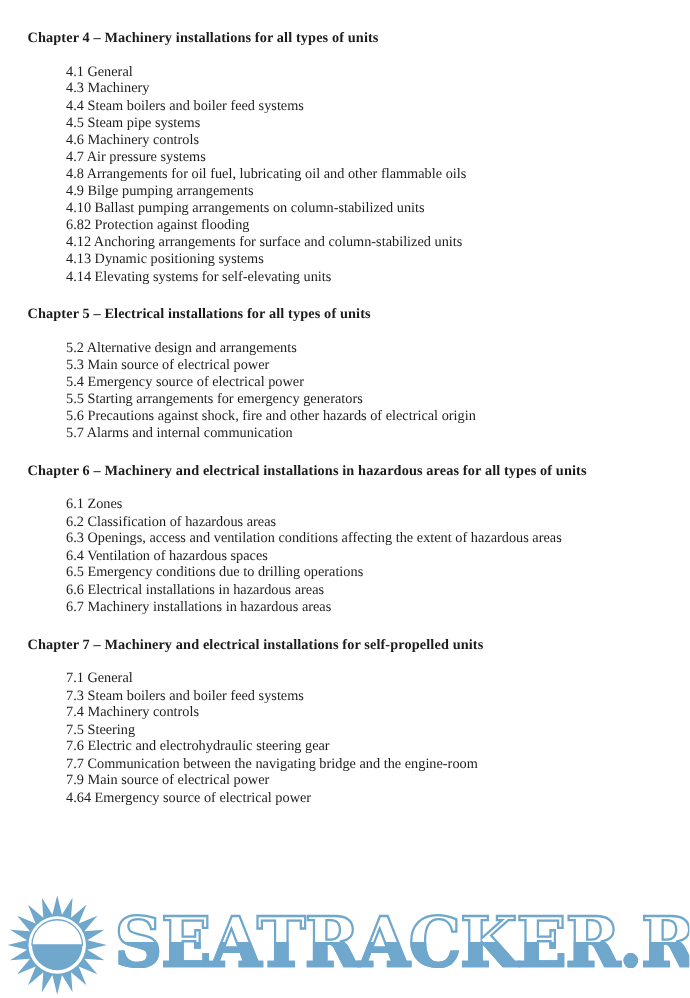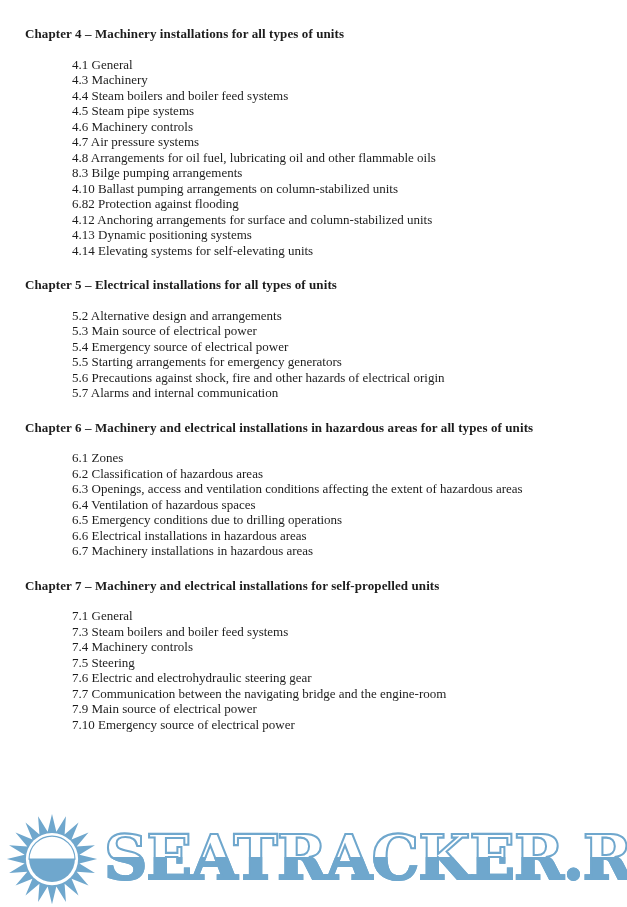--- a/index.html
+++ b/index.html
@@ -23,21 +23,21 @@
   .chapter { margin: 0 0 19px 0; }
   .chapter-title {
     font-size: 13px;
     line-height: 15.5px;
     font-weight: bold;
     margin: 0 0 15px 0;
     letter-spacing: 0.1px;
   }
   .section-list {
     list-style: none;
-    margin: 12px;
+    margin: 0;
     padding: 0 0 0 35px;
   }
   .section-item {
     font-size: 13px;
     line-height: 15.5px;
     white-space: nowrap;
   }
   .watermark {
     position: absolute;
     left: 0;
@@ -77,21 +77,21 @@
       <section class="chapter">
         <h2 class="chapter-title">Chapter 4 – Machinery installations for all types of units</h2>
         <ul class="section-list">
           <li class="section-item">4.1 General</li>
           <li class="section-item">4.3 Machinery</li>
           <li class="section-item">4.4 Steam boilers and boiler feed systems</li>
           <li class="section-item">4.5 Steam pipe systems</li>
           <li class="section-item">4.6 Machinery controls</li>
           <li class="section-item">4.7 Air pressure systems</li>
           <li class="section-item">4.8 Arrangements for oil fuel, lubricating oil and other flammable oils</li>
-          <li class="section-item">8.3 Bilge pumping arrangements</li>
+          <li class="section-item">4.9 Bilge pumping arrangements</li>
           <li class="section-item">4.10 Ballast pumping arrangements on column-stabilized units</li>
           <li class="section-item">6.82 Protection against flooding</li>
           <li class="section-item">4.12 Anchoring arrangements for surface and column-stabilized units</li>
           <li class="section-item">4.13 Dynamic positioning systems</li>
           <li class="section-item">4.14 Elevating systems for self-elevating units</li>
         </ul>
       </section>
       <section class="chapter">
         <h2 class="chapter-title">Chapter 5 – Electrical installations for all types of units</h2>
         <ul class="section-list">
@@ -118,21 +118,21 @@
       <section class="chapter">
         <h2 class="chapter-title">Chapter 7 – Machinery and electrical installations for self-propelled units</h2>
         <ul class="section-list">
           <li class="section-item">7.1 General</li>
           <li class="section-item">7.3 Steam boilers and boiler feed systems</li>
           <li class="section-item">7.4 Machinery controls</li>
           <li class="section-item">7.5 Steering</li>
           <li class="section-item">7.6 Electric and electrohydraulic steering gear</li>
           <li class="section-item">7.7 Communication between the navigating bridge and the engine-room</li>
           <li class="section-item">7.9 Main source of electrical power</li>
-          <li class="section-item">7.10 Emergency source of electrical power</li>
+          <li class="section-item">4.64 Emergency source of electrical power</li>
         </ul>
       </section>
     </div>
 
   <div class="watermark">
     <svg class="sun" viewBox="0 0 120 120" xmlns="http://www.w3.org/2000/svg" aria-hidden="true">
       <polygon points="117.0,62.0 94.6,67.5 114.2,79.6 91.2,77.9 106.1,95.5 84.7,86.7 93.5,108.1 75.9,93.2 77.6,116.2 65.5,96.6 60.0,119.0 54.5,96.6 42.4,116.2 44.1,93.2 26.5,108.1 35.3,86.7 13.9,95.5 28.8,77.9 5.8,79.6 25.4,67.5 3.0,62.0 25.4,56.5 5.8,44.4 28.8,46.1 13.9,28.5 35.3,37.3 26.5,15.9 44.1,30.8 42.4,7.8 54.5,27.4 60.0,5.0 65.5,27.4 77.6,7.8 75.9,30.8 93.5,15.9 84.7,37.3 106.1,28.5 91.2,46.1 114.2,44.4 94.6,56.5" fill="var(--wm, #6fa7cd)"></polygon>
       <circle cx="60" cy="62" r="33" fill="#ffffff"></circle>
       <path d="M 31 62 A 29 29 0 0 1 89 62 Z" fill="#ffffff" stroke="var(--wm, #6fa7cd)" stroke-width="1.5"></path>
       <path d="M 31 62 A 29 29 0 0 0 89 62 Z" fill="var(--wm, #6fa7cd)"></path>

